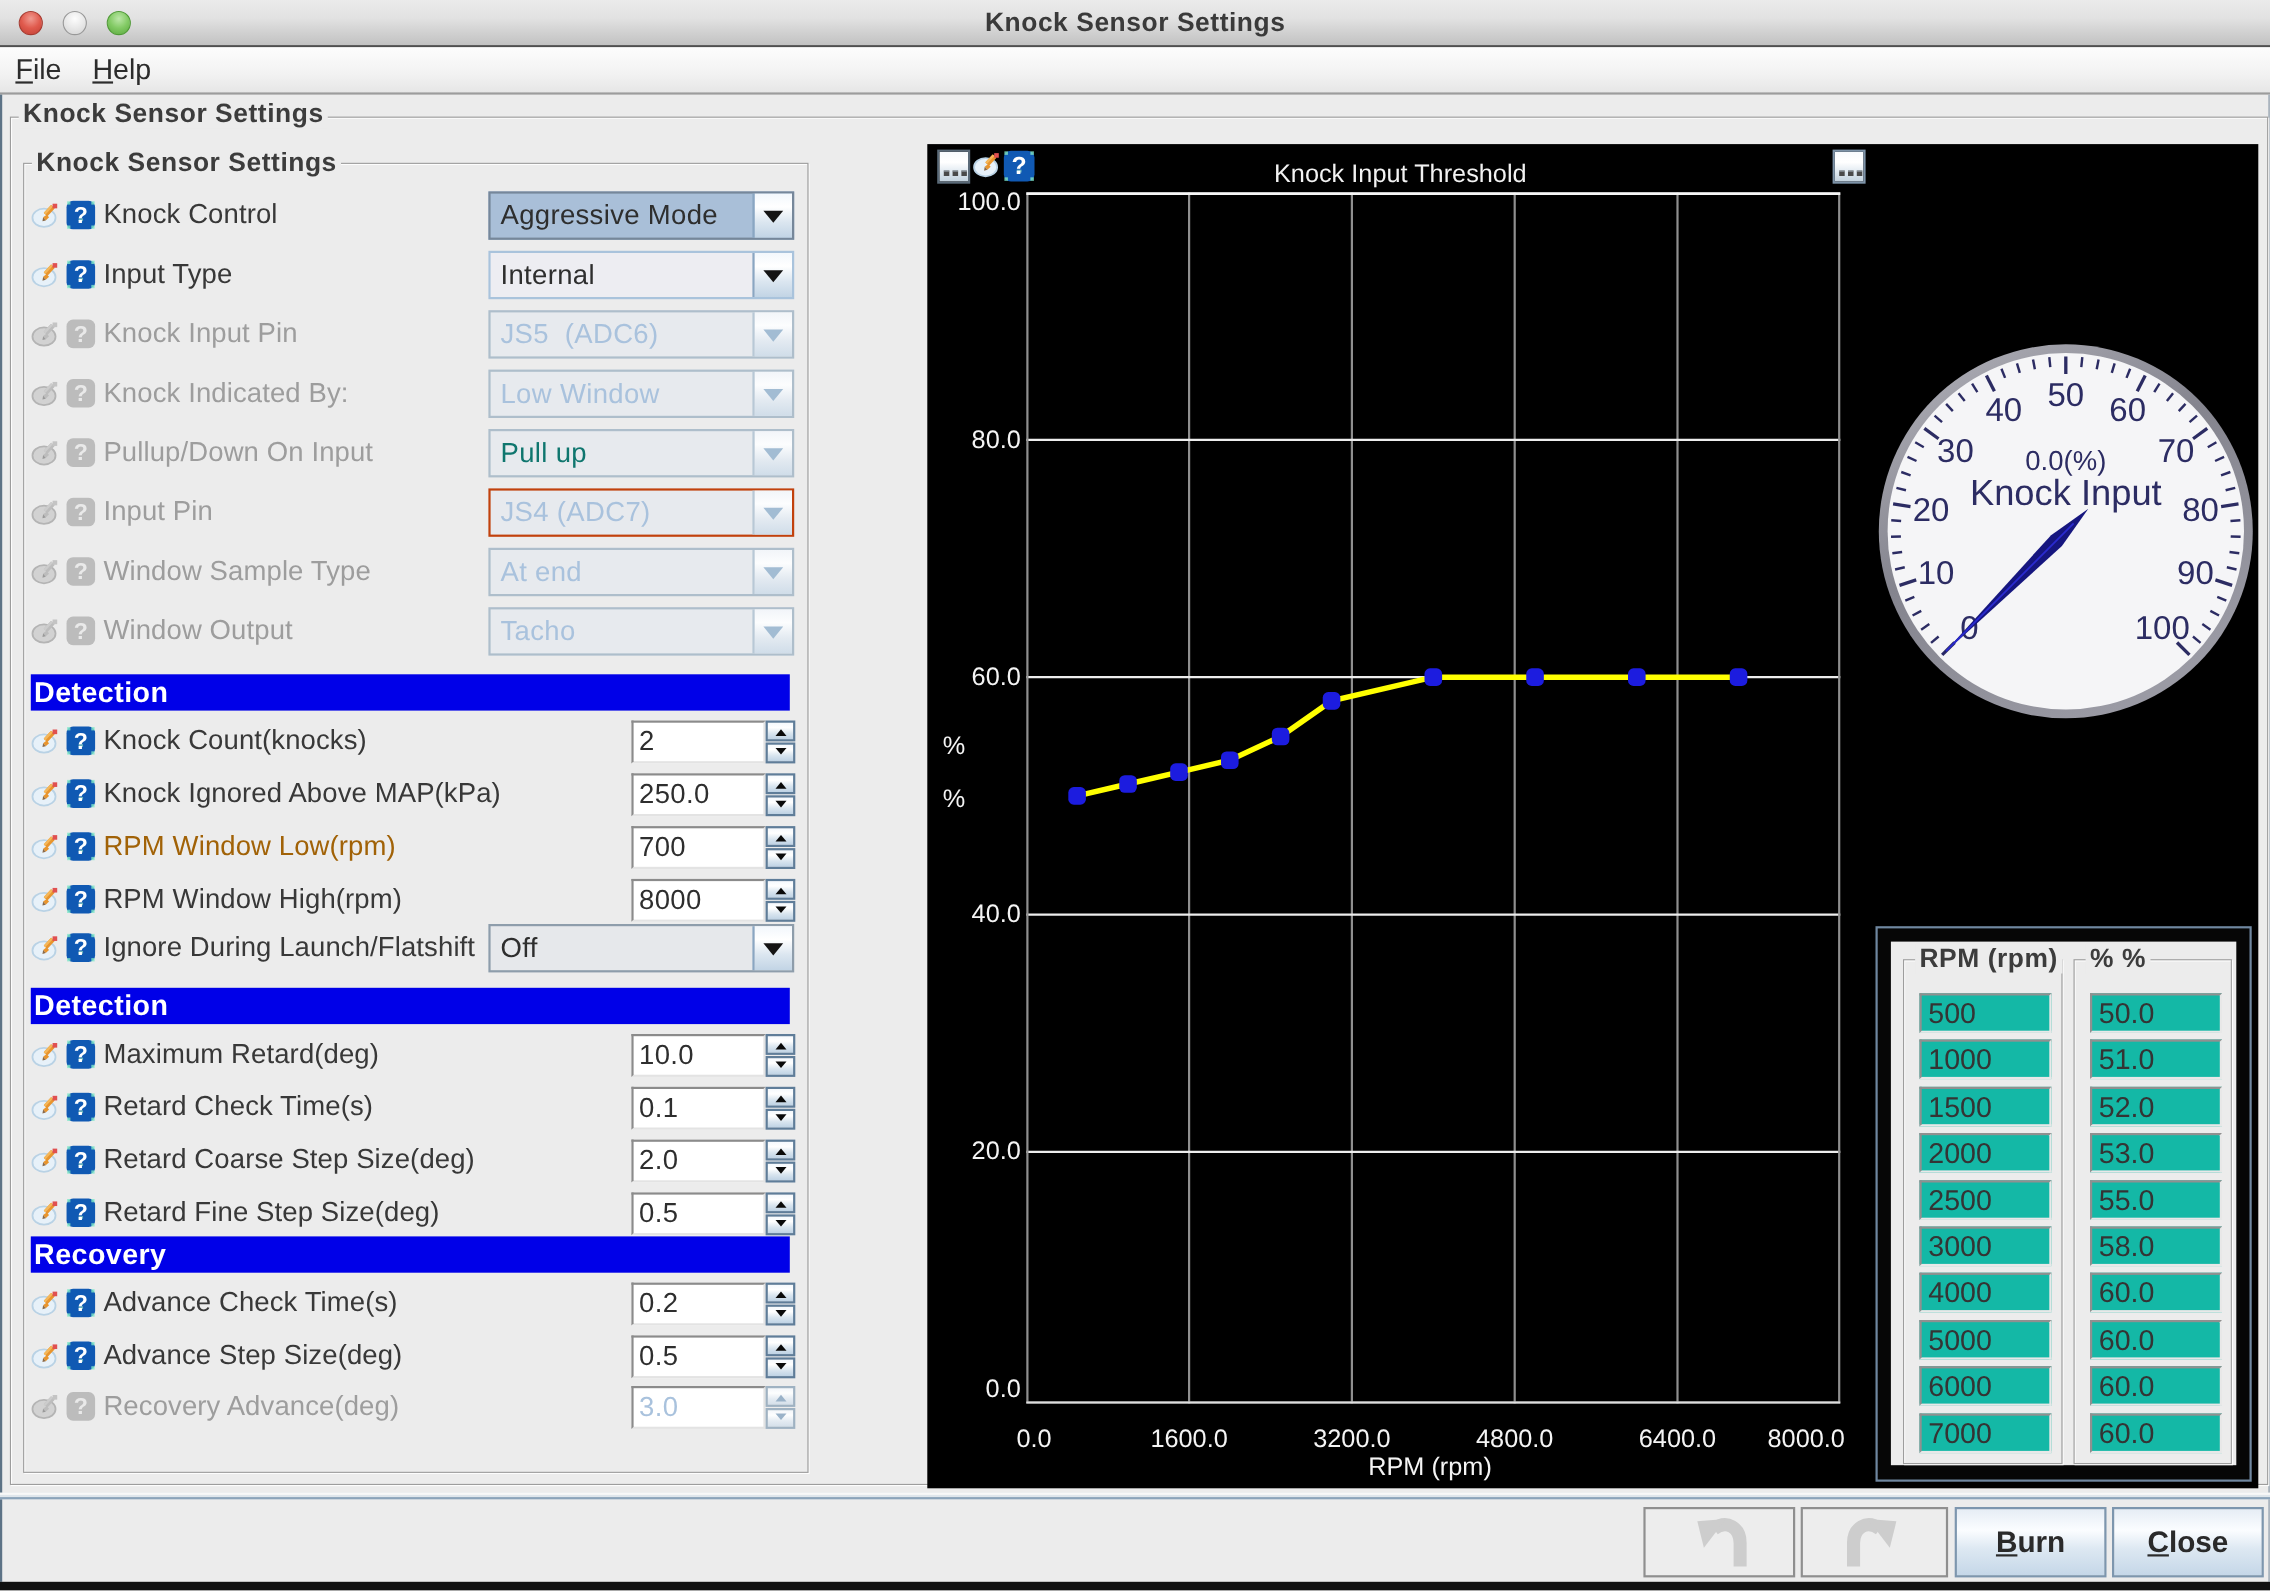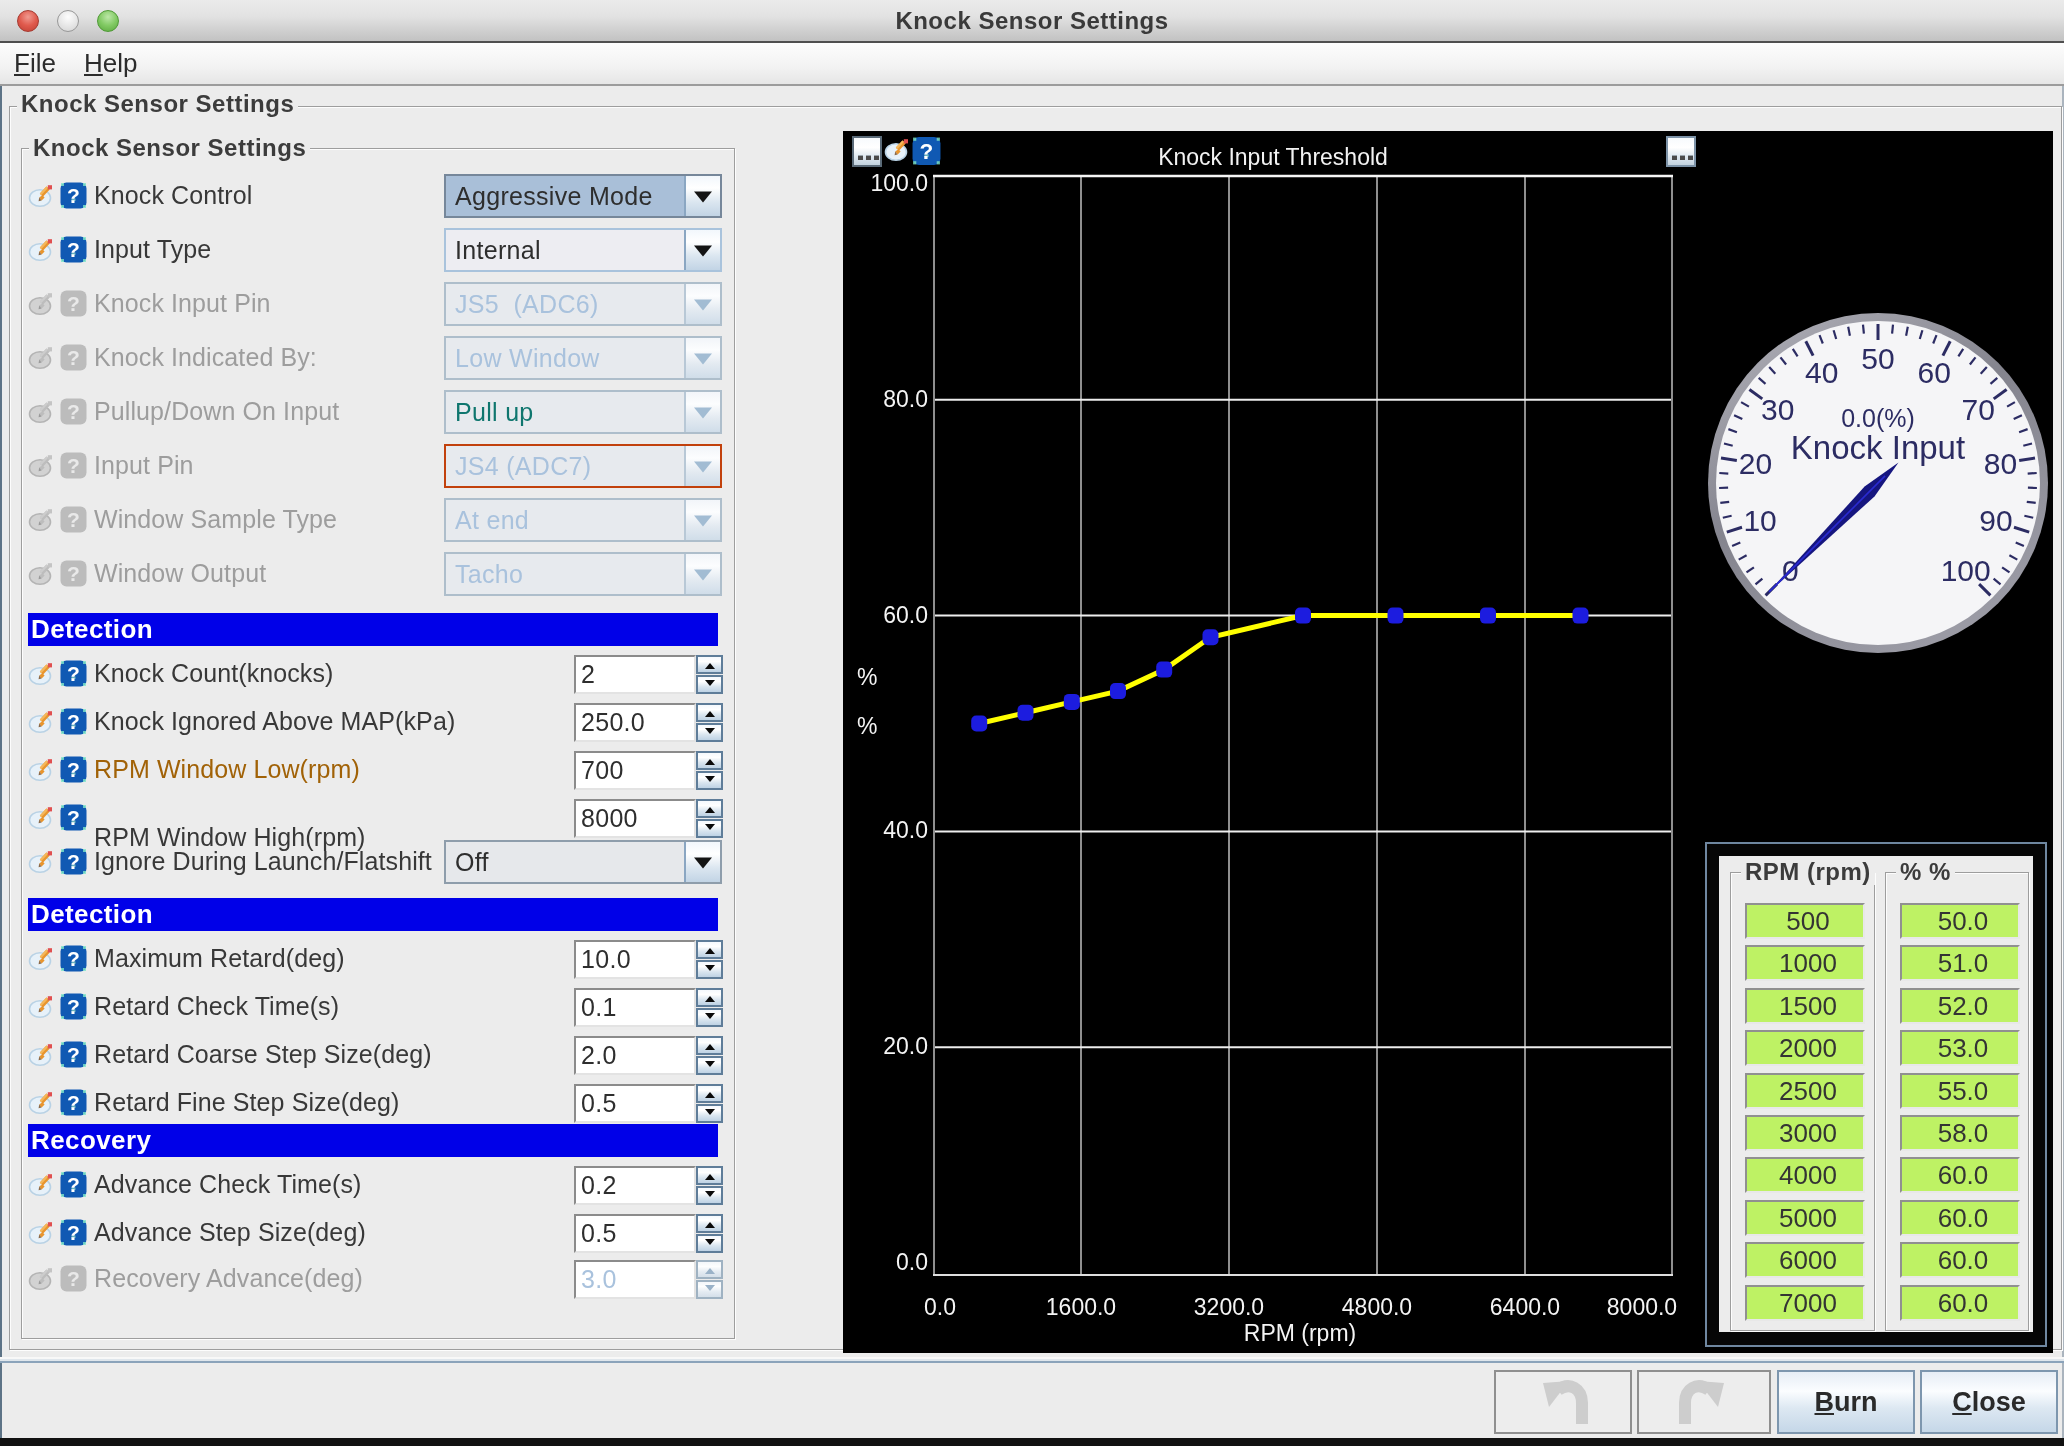--- a/index.html
+++ b/index.html
@@ -5,21 +5,21 @@
 body{width:2064px;height:1446px;position:relative;overflow:hidden;background:#ececec;font-family:"Liberation Sans",sans-serif;}
 .abs{position:absolute;}
 .etched{border:1px solid #9d9d9d;box-shadow:inset 1px 1px 0 #fdfdfd, 1px 1px 0 #fdfdfd;}
 .gtitle{position:absolute;top:-14px;background:#ececec;font-weight:bold;font-size:24px;color:#3c3c3c;padding:0 4px;line-height:27px;white-space:nowrap;letter-spacing:0.5px;}
 .lbl{position:absolute;font-size:25px;white-space:nowrap;letter-spacing:0.1px;}
 .bluebar{position:absolute;left:28px;width:690px;height:33px;background:#0000e8;color:#ffffff;font-weight:bold;font-size:26px;line-height:33px;padding-left:3px;box-sizing:border-box;letter-spacing:0.4px;}
 .ddtext{position:absolute;left:0;top:0;bottom:0;right:36px;font-size:25px;letter-spacing:0.3px;display:flex;align-items:center;padding-left:9px;overflow:hidden;}
 .arrowbtn{position:absolute;top:0;bottom:0;right:0;width:36px;}
 .tri{position:absolute;left:50%;top:50%;transform:translate(-50%,-40%);width:0;height:0;border-left:9px solid transparent;border-right:9px solid transparent;}
 .sfield{position:absolute;width:122px;height:39px;box-sizing:border-box;background:#ffffff;border-top:2px solid #8b8b8b;border-left:2px solid #8b8b8b;border-bottom:2px solid #e3e3e3;border-right:2px solid #e3e3e3;font-size:25px;letter-spacing:0.3px;line-height:35px;padding-left:5px;color:#2e2e2e;}
-.tfield{position:absolute;width:120px;height:36px;box-sizing:border-box;background:#bef264;border-top:2px solid #909090;border-left:2px solid #909090;border-bottom:2px solid #e8e8e8;border-right:2px solid #e8e8e8;font-size:26px;line-height:32px;padding-left:6px;color:#343434;text-align:center;}
+.tfield{position:absolute;width:120px;height:36px;box-sizing:border-box;background:#14b8a6;border-top:2px solid #909090;border-left:2px solid #909090;border-bottom:2px solid #e8e8e8;border-right:2px solid #e8e8e8;font-size:26px;line-height:32px;padding-left:6px;color:#343434;}
 .wlab{position:absolute;color:#f4f4f4;font-size:23px;white-space:nowrap;}
 </style></head><body>
 <div class="abs" style="left:0;top:0;width:2064px;height:43px;background:linear-gradient(180deg,#ebebeb 0%,#e2e2e2 40%,#cfcfcf 75%,#c2c2c2 100%);border-bottom:2px solid #4f4f4f;box-sizing:border-box;">
 <div style="position:absolute;left:0;right:0;top:0;height:42px;text-align:center;font-size:24px;font-weight:bold;color:#3a3a3a;line-height:42px;letter-spacing:0.5px;">Knock Sensor Settings</div>
 <div style="position:absolute;left:17px;top:10px;width:22px;height:22px;border-radius:50%;background:radial-gradient(circle at 50% 30%,#f09a90 0%,#e05a4d 50%,#bf4034 100%);border:1.5px solid #a63a30;box-sizing:border-box;"></div>
 <div style="position:absolute;left:57px;top:10px;width:22px;height:22px;border-radius:50%;background:radial-gradient(circle at 50% 30%,#fdfdfd 0%,#e8e8e8 50%,#d2d2d2 100%);border:1.5px solid #989898;box-sizing:border-box;"></div>
 <div style="position:absolute;left:97px;top:10px;width:22px;height:22px;border-radius:50%;background:radial-gradient(circle at 50% 30%,#bce7a8 0%,#82ca64 50%,#5aa83e 100%);border:1.5px solid #4f9a36;box-sizing:border-box;"></div>
 </div>
 <div class="abs" style="left:0;top:43px;width:2064px;height:43px;background:linear-gradient(180deg,#fdfdfd 0%,#f2f2f2 60%,#e6e6e6 100%);border-bottom:2px solid #9c9c9c;box-sizing:border-box;">
 <div style="position:absolute;left:14px;top:0;height:41px;line-height:41px;font-size:26px;color:#2c2c2c;"><span style="text-decoration:underline">F</span>ile</div>
@@ -285,21 +285,21 @@
 </svg>
 <svg style="position:absolute;left:60px;top:804px" width="27" height="27" viewBox="0 0 27 27">
 <rect x="0.5" y="0.5" width="26" height="26" rx="6" fill="#1059b3"></rect>
 <rect x="1" y="1" width="3" height="3" fill="#7fe6c8" opacity="0.8"></rect>
     <rect x="23" y="1" width="3" height="3" fill="#7fe6c8" opacity="0.8"></rect>
     <rect x="1" y="23" width="3" height="3" fill="#7fe6c8" opacity="0.8"></rect>
     <rect x="23" y="23" width="3" height="3" fill="#7fe6c8" opacity="0.8"></rect>
     <rect x="11.5" y="16.5" width="4" height="2.5" fill="#8fd9c0" opacity="0.7"></rect>
 <text x="13.5" y="20.5" font-family="Liberation Sans, sans-serif" font-size="21" font-weight="bold" fill="#ffffff" text-anchor="middle">?</text>
 </svg>
-<div class="lbl" style="left:94px;top:803px;color:#383838;margin-top:20px;">RPM Window High(rpm)</div>
+<div class="lbl" style="left:94px;top:803px;color:#383838;">RPM Window High(rpm)</div>
 <div class="sfield" style="left:574px;top:799px;color:#2e2e2e;">8000</div>
 <div class="abs" style="left:696px;top:799px;width:27px;height:19px;box-sizing:border-box;border:2px solid #5f7d99;background:linear-gradient(180deg,#f5f9fd 0%,#ffffff 30%,#d9e5ef 65%,#bed2e4 100%);">
 <div style="position:absolute;left:50%;bottom:3px;transform:translateX(-50%);width:0;height:0;border-left:5px solid transparent;border-right:5px solid transparent;border-bottom:6px solid #0a0a0a;"></div>
   </div>
 <div class="abs" style="left:696px;top:819px;width:27px;height:19px;box-sizing:border-box;border:2px solid #5f7d99;background:linear-gradient(180deg,#f5f9fd 0%,#ffffff 30%,#d9e5ef 65%,#bed2e4 100%);">
 <div style="position:absolute;left:50%;top:3px;transform:translateX(-50%);width:0;height:0;border-left:5px solid transparent;border-right:5px solid transparent;border-top:6px solid #0a0a0a;"></div>
   </div>
 <svg style="position:absolute;left:28px;top:849px" width="26" height="26" viewBox="0 0 26 26">
 <ellipse cx="12" cy="15" rx="10.5" ry="8.3" fill="#e7f1f9" stroke="#b9d2e5" stroke-width="1.6"></ellipse>
 <rect x="12.2" y="6.2" width="10" height="4.6" rx="0.5" transform="rotate(-47 17 9)" fill="#e8952e"></rect>

